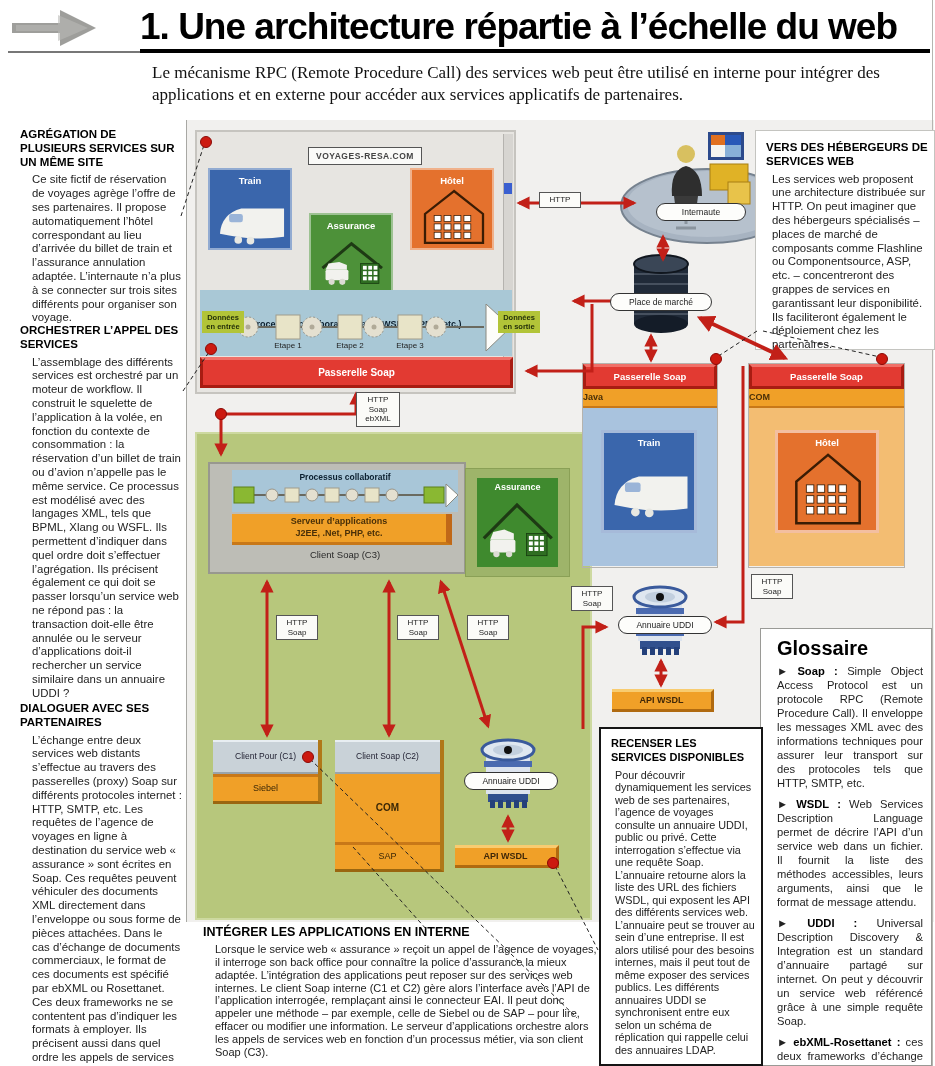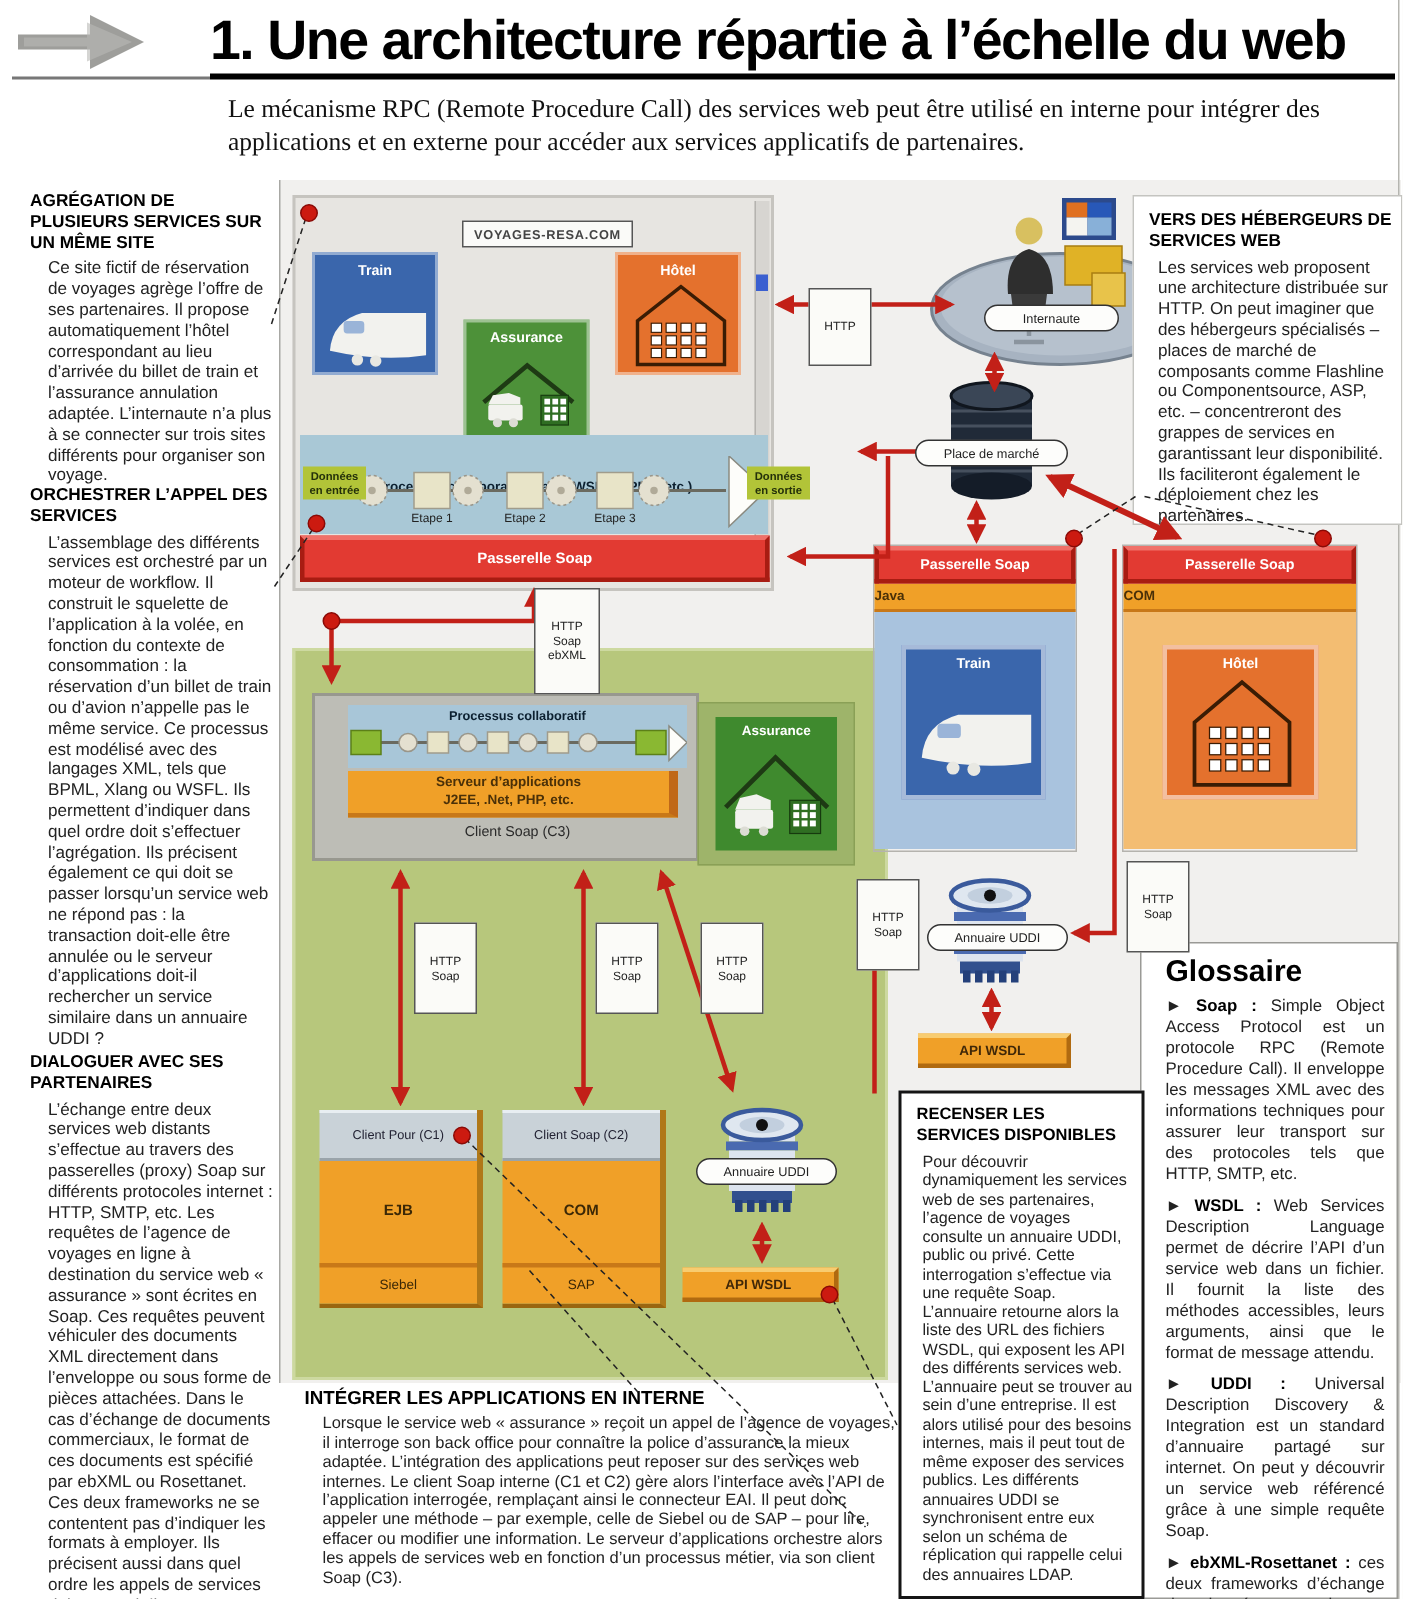--- a/index.html
+++ b/index.html
@@ -73,21 +73,21 @@
   .partner .p-pass{height:25px;font-size:9.5px;line-height:19px;}
   .p-orange{height:17px;background:var(--orange);border-bottom:2px solid #c87818;
     text-align:left;font-size:9px;font-weight:bold;color:#4a3008;line-height:17px;}
   .p-body{position:relative;height:158px;}
   .p-inner{position:absolute;left:22px;top:22px;width:104px;height:103px;border:3px solid rgba(255,255,255,.55);box-sizing:border-box;}
   .p-inner .svc-label{position:absolute;top:4px;left:0;right:0;text-align:center;color:#fff;font-size:9.5px;font-weight:bold;}
   
   .pill{position:absolute;background:#fdfdfb;border:1px solid #333;border-radius:9px;
     text-align:center;font-size:8.5px;color:#222;z-index:6;}
   .tag{position:absolute;background:#fbfbf8;border:1px solid #555;text-align:center;
-    font-size:8px;line-height:1.2;color:#222;padding:20px 1px;z-index:6;}
+    font-size:8px;line-height:1.2;color:#222;padding:2px 1px;z-index:6;}
   .apiwsdl{position:absolute;background:var(--orange);border-top:3px solid #f8cc70;
     border-bottom:3px solid #b06a10;border-right:3px solid #b06a10;text-align:center;
     font-size:9px;font-weight:bold;color:#402808;box-sizing:border-box;}
   
   .heberg-box{left:755px;top:130px;width:178px;height:218px;background:#fff;border:1px solid #c4c4c0;}
   .gloss-box{left:760px;top:628px;width:172px;height:438px;background:#fff;border:1px solid #9a9a96;box-sizing:border-box;}
   .gloss-title{margin:8px 0 4px 16px;font-size:20px;font-weight:bold;color:#000;}
   .gloss-entry{margin:0 8px 7px 16px;font-size:11.2px;line-height:1.25;color:#222;text-align:justify;}
   .gloss-entry b{font-weight:bold;color:#000;}
   .recenser-box{left:599px;top:727px;width:164px;height:339px;background:#fff;border:2px solid #151515;box-sizing:border-box;}
@@ -337,21 +337,20 @@
             <rect x="63" y="67" width="5" height="5"></rect>
             <rect x="70" y="67" width="5" height="5"></rect>
             <rect x="77" y="67" width="5" height="5"></rect>
           </g>
       </svg>
     </div>
   </div>
 
   <div class="client-box z2" style="left:213px;top:740px;">
     <div class="client-head">Client Pour (C1)</div>
-    <div class="client-body">EJB</div>
     <div class="client-foot">Siebel</div>
   </div>
   <div class="client-box z2" style="left:335px;top:740px;">
     <div class="client-head">Client Soap (C2)</div>
     <div class="client-body">COM</div>
     <div class="client-foot">SAP</div>
   </div>
 
   <svg class="abs z2" style="left:478px;top:736px;" width="60" height="82" viewBox="0 0 60 82">
     <g>

